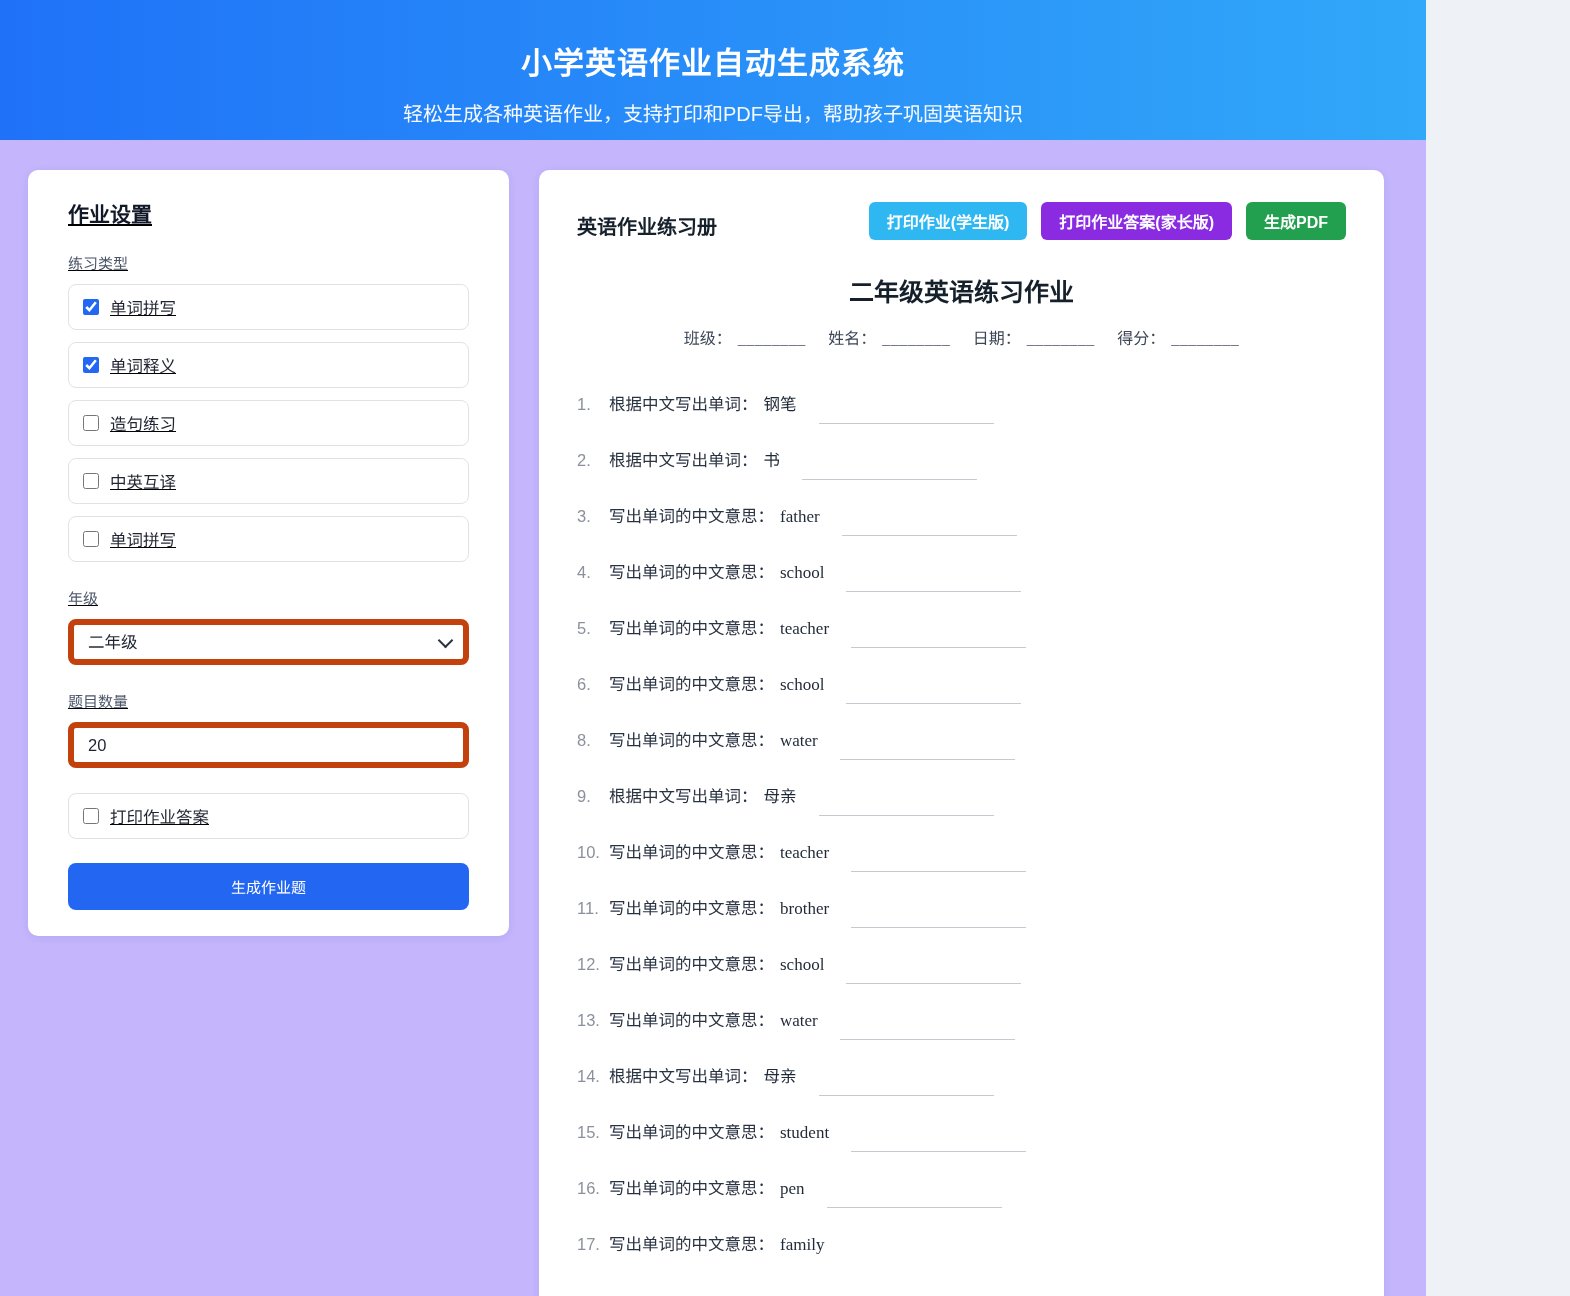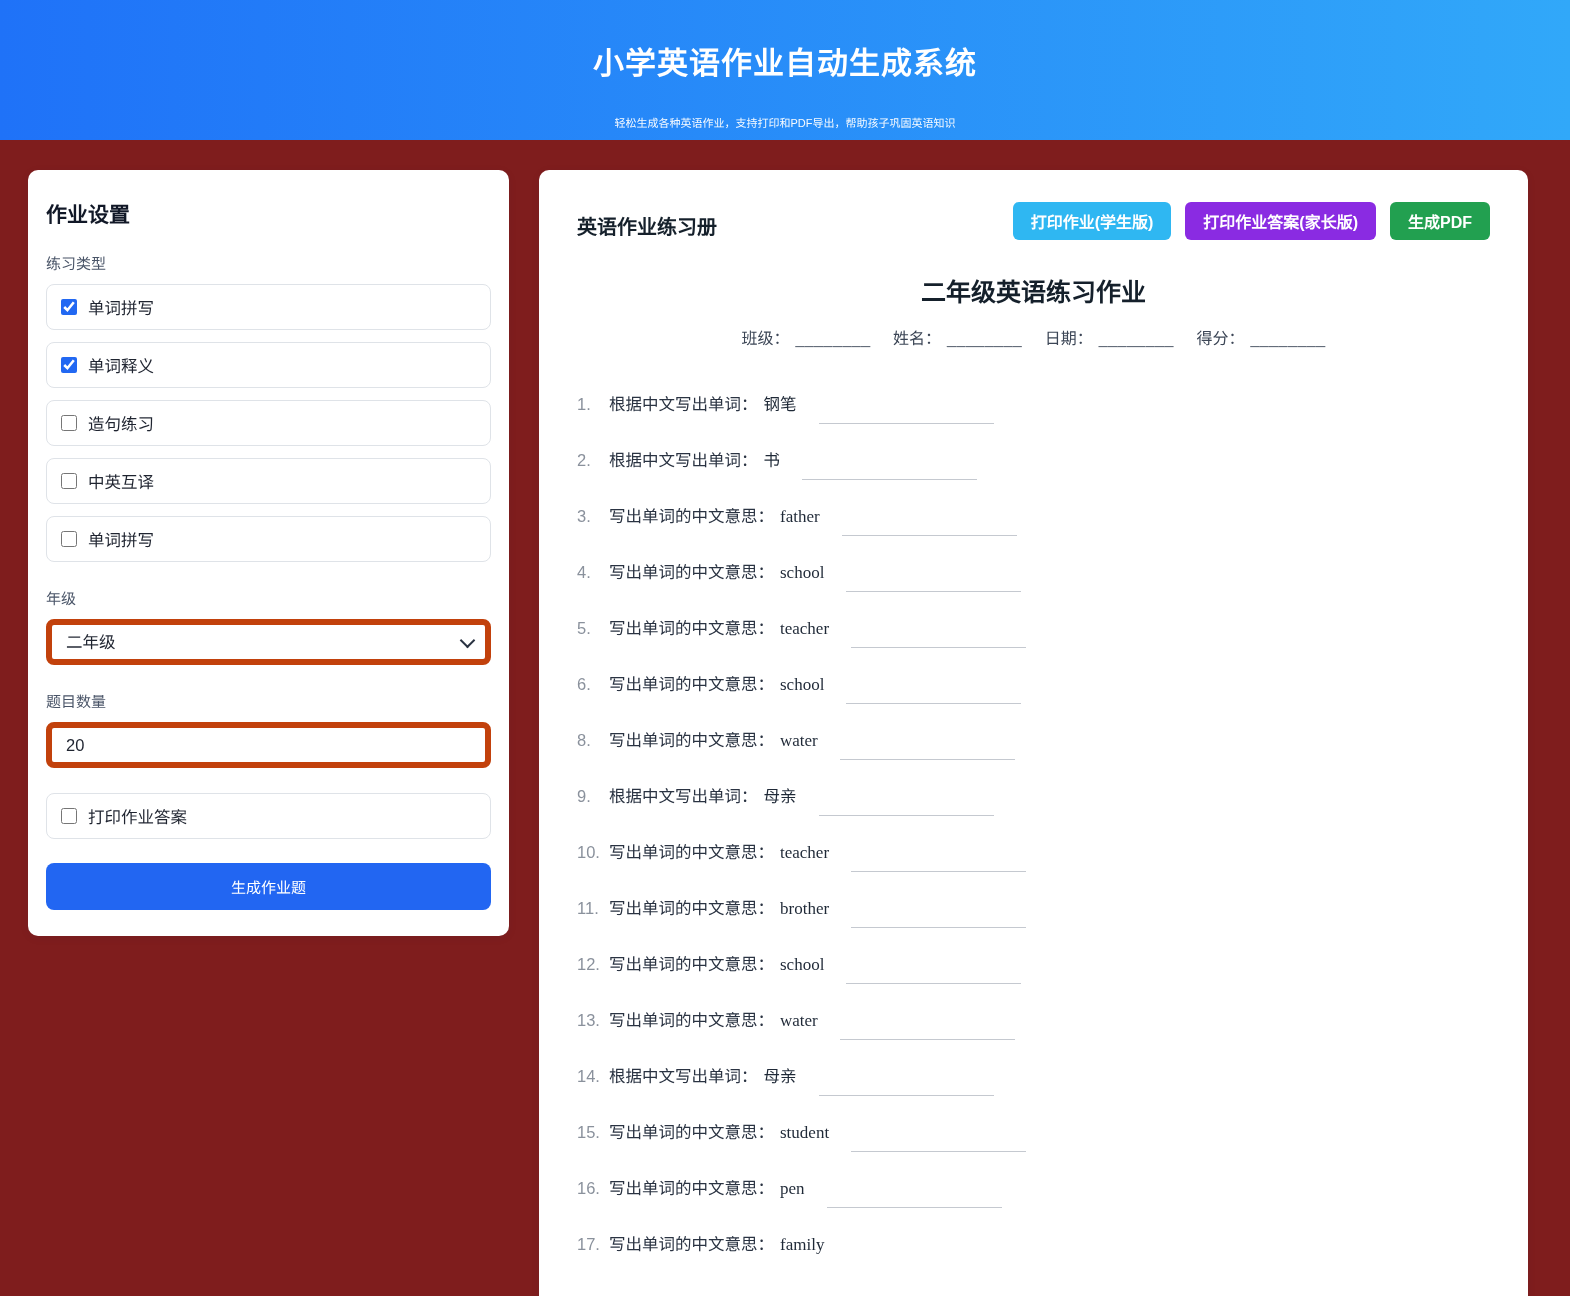--- a/index.html
+++ b/index.html
@@ -1,36 +1,36 @@
 <!DOCTYPE html>
 <html lang="zh-CN"><head>
 <meta charset="utf-8">
 <style>
   * { box-sizing: border-box; margin: 0; padding: 0; }
   body { font-family: "Liberation Sans", "DejaVu Sans", sans-serif; background: #eef1f5; }
-  .page { width: 1570px; height: 1296px; overflow: hidden; background: #7f1d1d; position: relative; }
+  .page { width: 1426px; height: 1296px; overflow: hidden; background: #c4b5fd; position: relative; }
 
   
   .app-header {
     height: 140px;
     background: linear-gradient(90deg, #1f72f8 0%, #31a8f9 100%);
     color: #fff; text-align: center; padding-top: 38px;
   }
   .app-header h1 { font-size: 31px; font-weight: bold; letter-spacing: 1px; }
-  .app-header p { font-size: 11px; margin-top: 31px; color: rgba(255,255,255,0.96); }
+  .app-header p { font-size: 20px; margin-top: 15px; color: rgba(255,255,255,0.96); }
 
   
   .content { display: flex; align-items: flex-start; gap: 30px; padding: 30px 42px 0 28px; }
   .card {
     background: #fff; border-radius: 10px;
     box-shadow: 0 2px 10px rgba(20,40,80,0.07);
   }
 
   
-  .settings-panel { width: 481px; flex: 0 0 481px; padding: 28px 18px 26px; }
+  .settings-panel { width: 481px; flex: 0 0 481px; padding: 28px 40px 26px; text-decoration: underline; }
   .settings-title { font-size: 21px; font-weight: bold; color: #111827; margin-bottom: 24px; }
   .field-label { display: block; font-size: 15px; color: #4a5568; margin-bottom: 11px; }
   .check-row {
     display: flex; align-items: center; gap: 11px;
     border: 1px solid #dfe3e8; border-radius: 8px;
     height: 46px; padding: 0 14px; margin-bottom: 12px;
     cursor: pointer; background: #fff;
   }
   .check-row input[type="checkbox"] { width: 16px; height: 16px; accent-color: #2268f2; cursor: pointer; }
   .check-label { font-size: 16.5px; color: #1f2430; }
@@ -66,21 +66,21 @@
     font-family: "Liberation Sans", "DejaVu Sans", sans-serif;
     font-weight: bold;
   }
   .btn-student { background: #2fb7f2; }
   .btn-parent  { background: #8a2be2; }
   .btn-pdf     { background: #22a050; }
 
   .ws-title { text-align: center; font-size: 25px; font-weight: bold; color: #15202b; margin-top: 32px; }
   .ws-info { text-align: center; margin-top: 17px; font-size: 16px; color: #3c4656; }
   .info-pair { margin: 0 9px; }
-  .blank-text { color: #5b6472; margin-left: 6px; letter-spacing: 0.5px; }
+  .blank-text { color: #5b6472; margin-left: 6px; letter-spacing: 0.5px; font-family: Liberation Serif, serif; }
 
   .question-list { margin-top: 42px; }
   .q-row { height: 28px; margin-bottom: 28px; white-space: nowrap; font-size: 16.5px; }
   .q-num { display: inline-block; width: 32px; color: #8a919c; }
   .q-prompt { color: #2a3342; }
   .q-word { margin-left: 6px; color: #1f2937; }
   .q-word.word-en { font-family: "Liberation Serif", "DejaVu Serif", serif; font-size: 17px; }
   .q-blank {
     display: inline-block; width: 175px; height: 22px; margin-left: 22px;
     border-bottom: 1px solid #c5c9d0; vertical-align: -14px;

